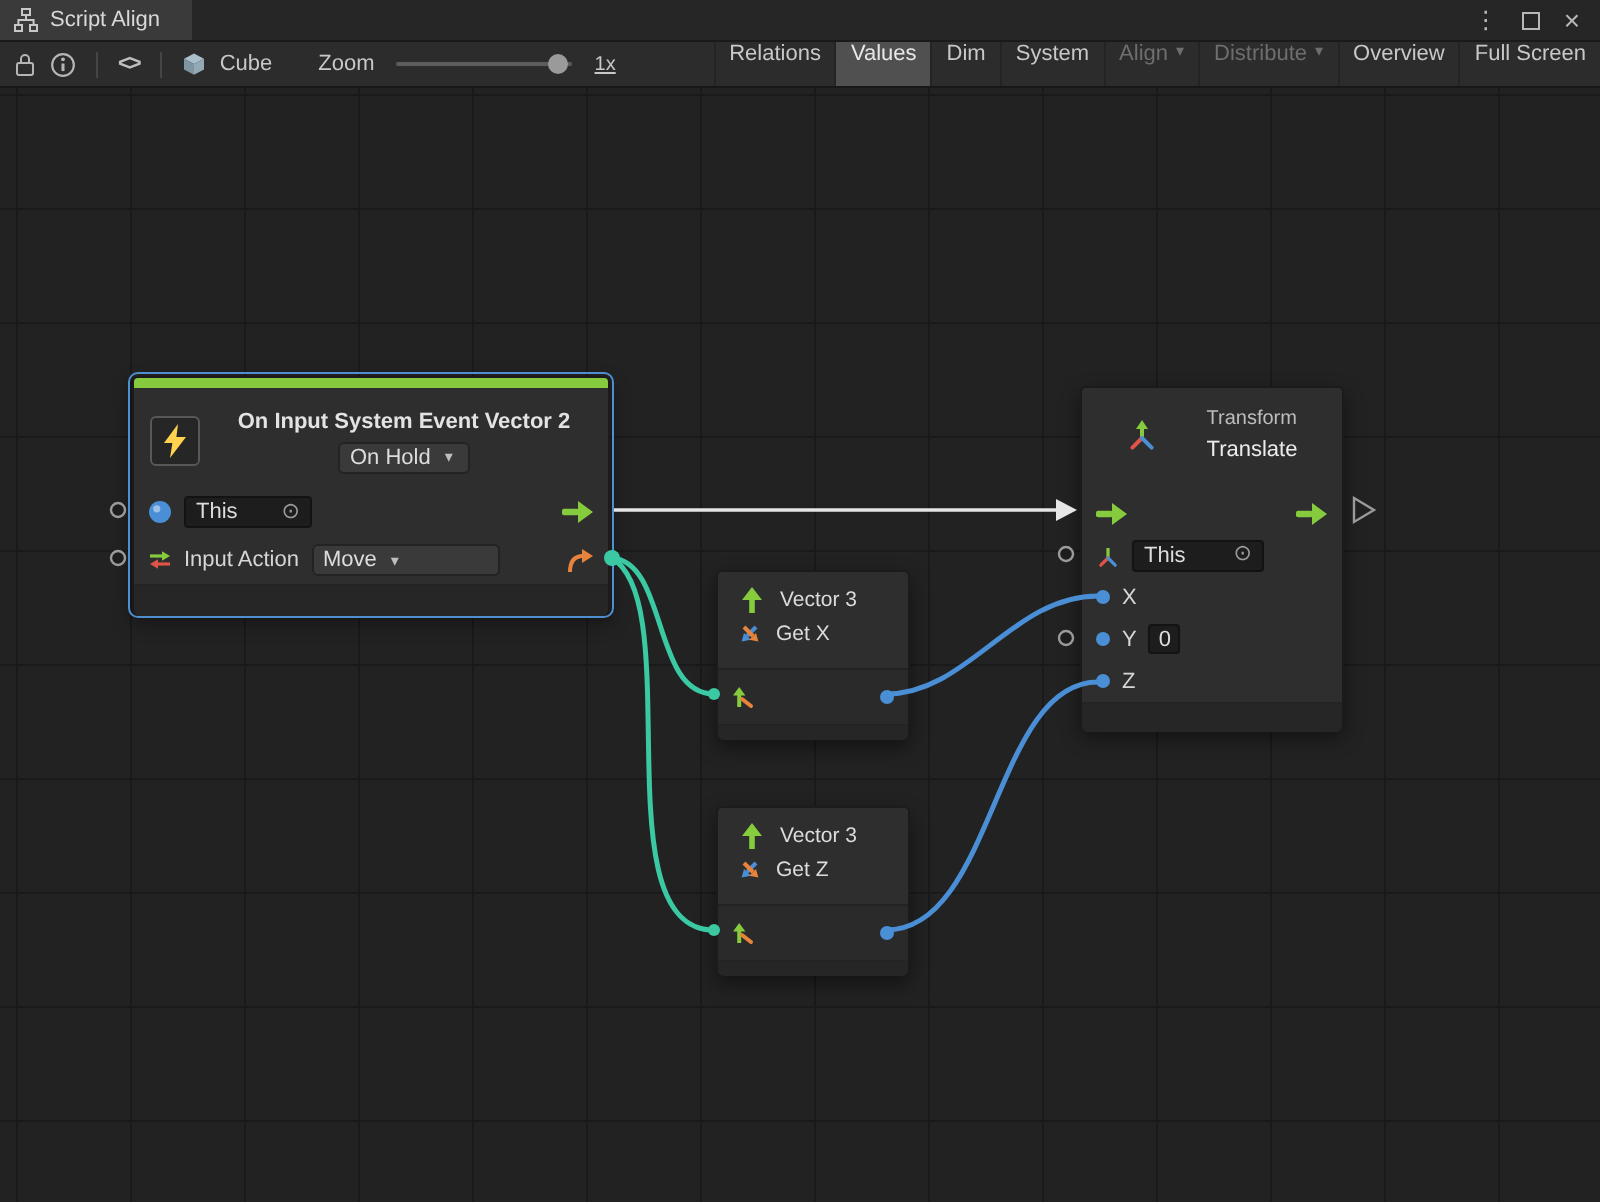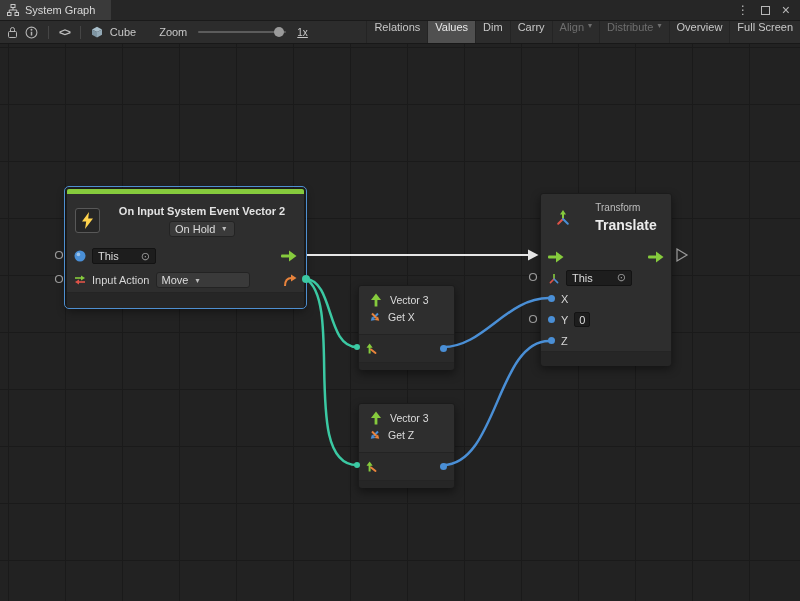--- a/index.html
+++ b/index.html
@@ -62,21 +62,21 @@
   .spacer { flex:1; }
   .rowlabel { color:#d6d6d6; white-space:nowrap; }
   .node-footer { background:#262626; border-top:1px solid #242424; border-radius:0 0 3px 3px; }
 
   .objfield { background:#1d1d1d; border:1px solid #131313; border-radius:2px; height:16px;
               padding:0 5px; display:flex; align-items:center; justify-content:space-between; color:#dddddd; }
   .picker { color:#9a9a9a; font-size:11px; line-height:1; }
 
   .tr-header { height:47px; display:flex; align-items:center; justify-content:center; gap:24px; }
   .tr-cat { font-size:10px; color:#bdbdbd; }
-  .tr-title { font-size:14px; color:#ececec; margin-top:4px;font-weight:bold; }
+  .tr-title { font-size:11px; color:#ececec; margin-top:4px; }
   .tr-body { padding-top:5px; }
   .tr-row { height:21px; }
   .dot { width:7px; height:7px; border-radius:50%; flex:0 0 7px; }
   .dot.blue { background:var(--wire-blue, #4A8FD6); }
   .valuebox { background:#1d1d1d; border:1px solid #131313; border-radius:2px; min-width:16px; height:15px;
               padding:0 4px; display:flex; align-items:center; justify-content:center; color:#dddddd; }
 
   .v3-header { height:48px; padding:7px 10px 0; display:flex; flex-direction:column; gap:4px; }
   .v3-line { display:flex; align-items:center; gap:7px; font-size:10.5px; color:#dcdcdc; }
   .v3-port { height:28px; background:#2a2a2a; border-top:1px solid #232323; }
@@ -106,21 +106,21 @@
 <div class="window">
 
   <div class="titlebar">
     <div class="tab">
       <svg width="12" height="12" viewBox="0 0 12 12">
         <rect class="stroke-light" x="4" y="0.5" width="4" height="3"></rect>
         <rect class="stroke-light" x="0.5" y="8.5" width="3.5" height="3"></rect>
         <rect class="stroke-light" x="8" y="8.5" width="3.5" height="3"></rect>
         <path class="stroke-light" d="M6,3.5 V6 M2.2,8.5 V6 H9.8 V8.5"></path>
       </svg>
-      <span>System Graph</span>
+      <span>Script Align</span>
     </div>
     <div class="win-controls">
       <span class="wc kebab">⋮</span>
       <span class="wc maxbox"></span>
       <span class="wc close">×</span>
     </div>
   </div>
 
   <div class="toolbar">
     <div class="tb-left">
@@ -152,21 +152,21 @@
       <div class="tb-btn">
           <span>Relations</span>
         </div>
       <div class="tb-btn active">
           <span>Values</span>
         </div>
       <div class="tb-btn">
           <span>Dim</span>
         </div>
       <div class="tb-btn">
-          <span>Carry</span>
+          <span>System</span>
         </div>
       <div class="tb-btn disabled">
         <span>Align</span>
         <span class="dd-caret">▾</span>
       </div>
       <div class="tb-btn disabled">
         <span>Distribute</span>
         <span class="dd-caret">▾</span>
       </div>
       <div class="tb-btn">

